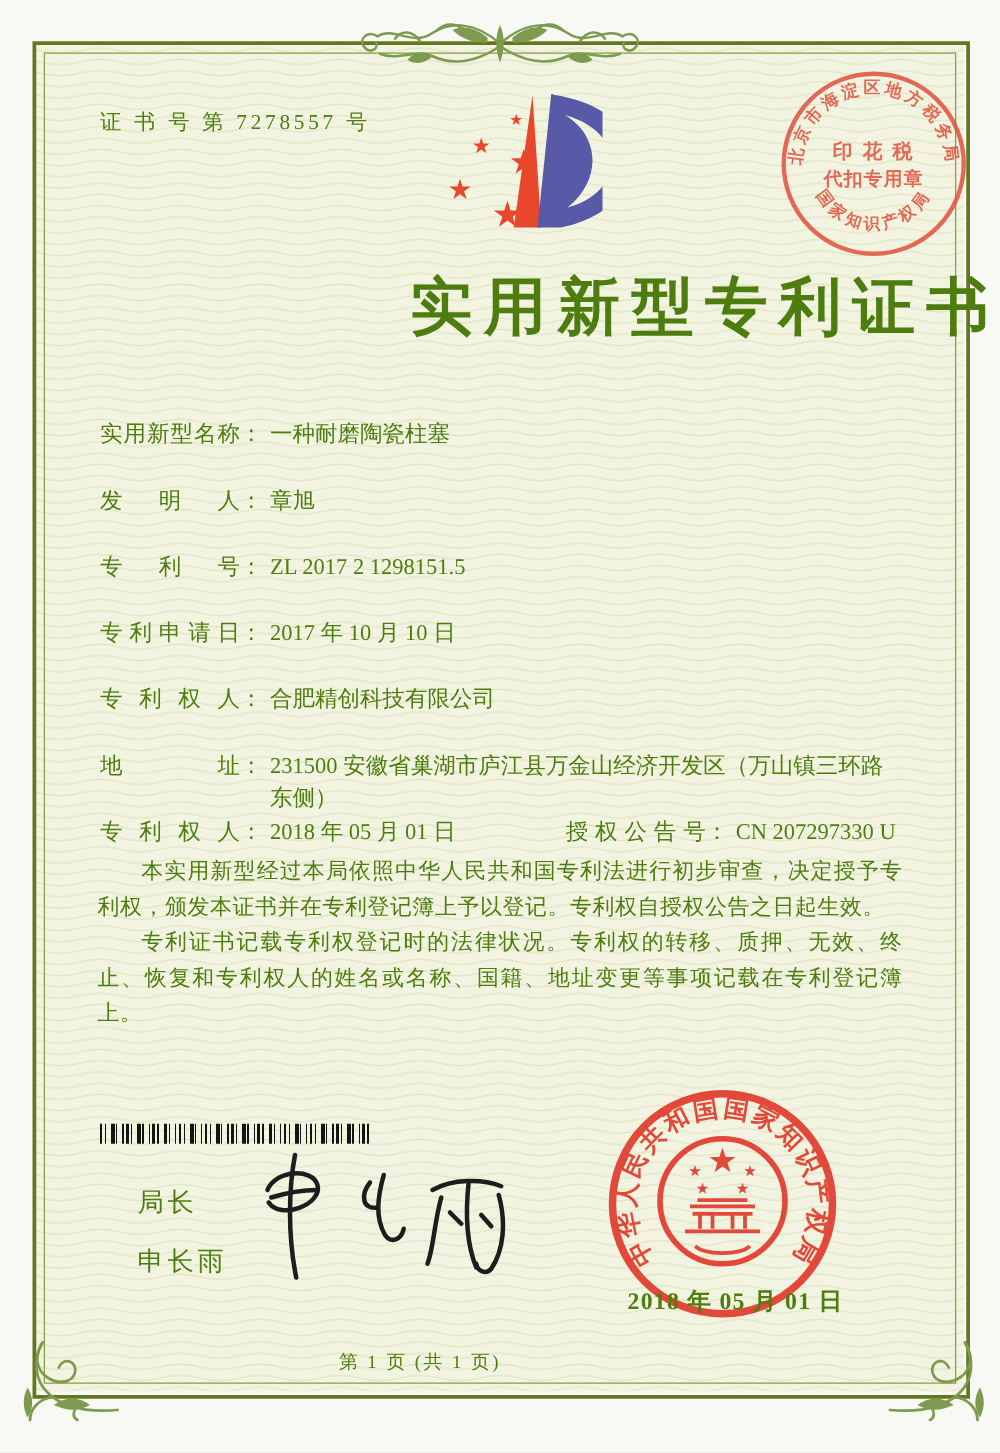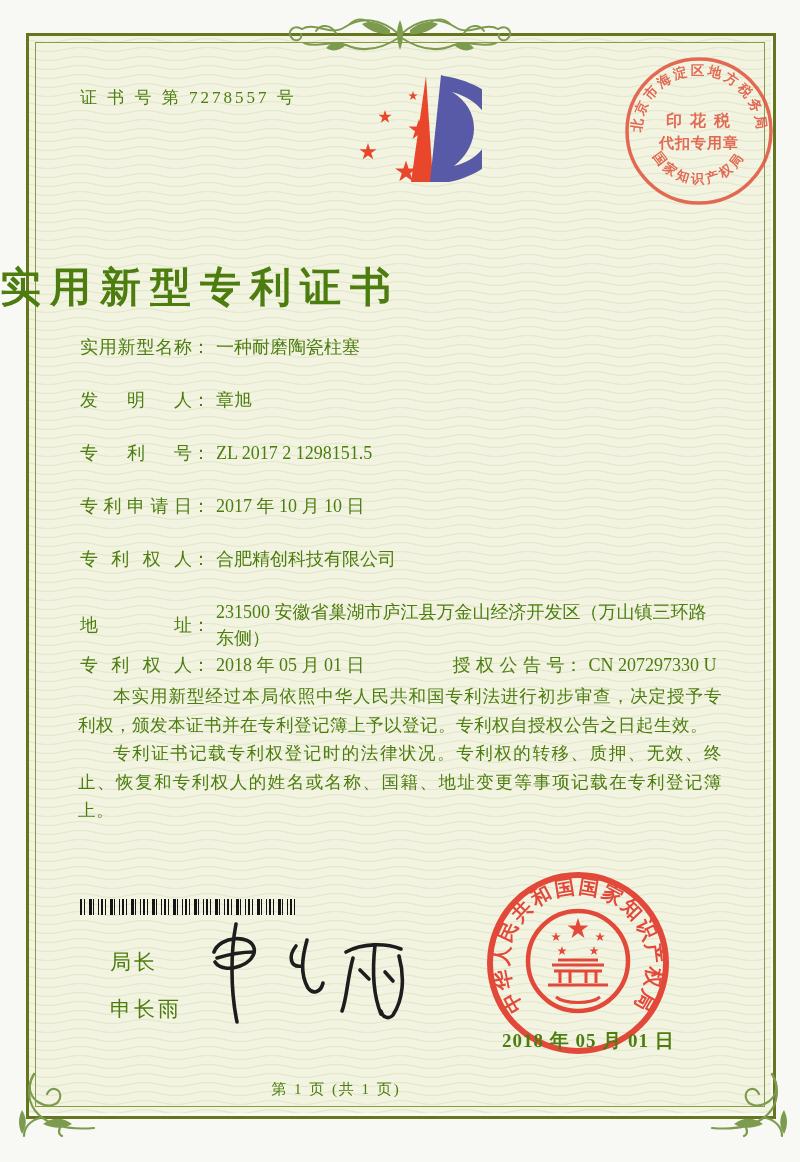--- a/index.html
+++ b/index.html
@@ -11,25 +11,25 @@
   
   .bg-svg{position:absolute;left:0;top:0;}
   .border-outer{position:absolute;left:26px;top:33px;width:744px;height:1080px;border:3px solid #65761f;}
   .border-inner{position:absolute;left:35px;top:42px;width:728px;height:1063px;border:1px solid #8a9a45;}
   .ornament-top{position:absolute;left:268px;top:8px;}
   .flourish-bl{position:absolute;left:8px;top:1064px;}
   .flourish-br{position:absolute;left:706px;top:1064px;}
   
   .cert-no{position:absolute;left:80px;top:86px;font-size:17px;letter-spacing:3px;}
   .logo{position:absolute;left:322px;top:66px;}
-  .title{position:absolute;left:0;top:212px;width:800px;text-align:left;
-         font-size:41px;font-weight:bold;letter-spacing:9px;margin-top:48px;}
+  .title{position:absolute;left:0;top:212px;width:800px;text-align:right;
+         font-size:50px;font-weight:bold;letter-spacing:9px;}
   
   .fields{position:absolute;left:80px;top:334px;width:640px;font-size:18px;line-height:26px;}
-  .frow{display:flex;margin-bottom:27px;align-items:center;}
+  .frow{display:flex;margin-bottom:27px;}
   .frow.addr{margin-bottom:1px;}
   .flabel{display:inline-block;width:112px;text-align:justify;text-align-last:justify;flex:0 0 112px;}
   .colon{flex:0 0 auto;}
   .fvalue{margin-left:6px;}
   .frow.addr .fvalue{width:540px;}
   .grant{display:flex;}
   .grant .right{margin-left:88px;display:flex;}
   
   .body-text{position:absolute;left:78px;top:682px;width:644px;font-size:17.5px;line-height:28.5px;letter-spacing:0.5px;text-align:justify;}
   .body-text p{margin:0;text-indent:2em;}

